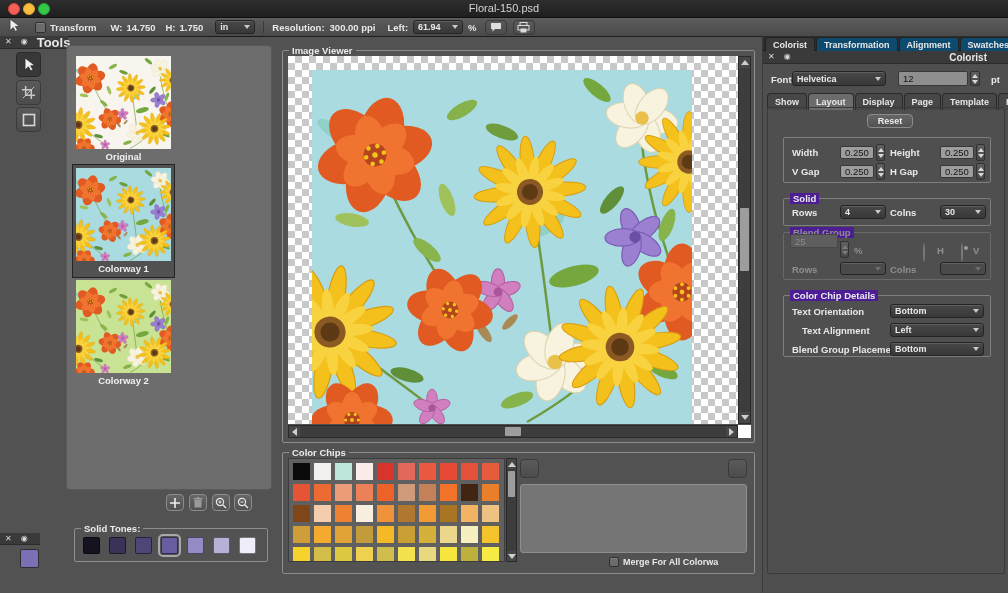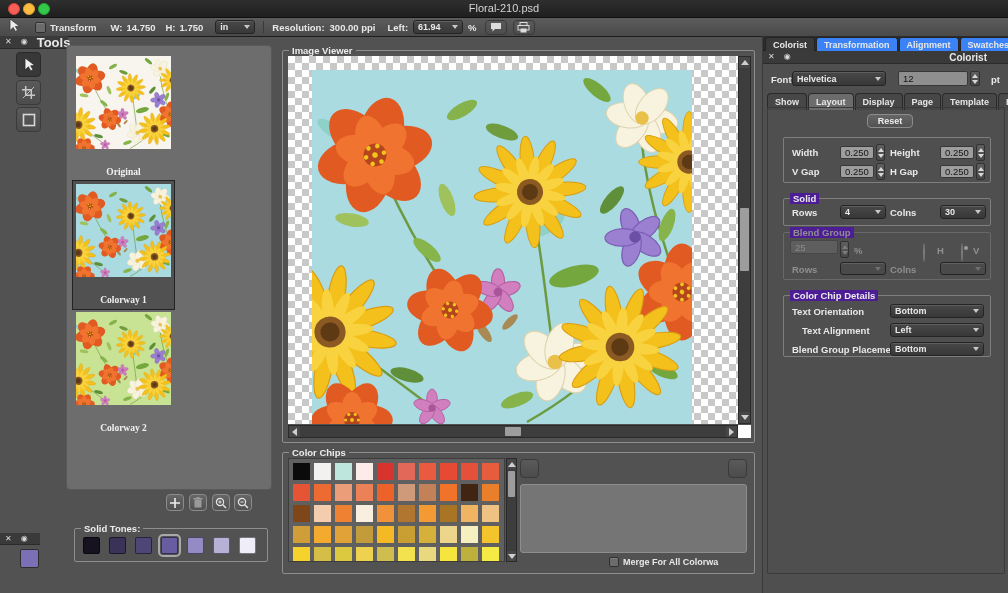--- a/index.html
+++ b/index.html
@@ -32,30 +32,30 @@
   .phead{position:absolute;background:#3a3a3a;border-bottom:1px solid #2b2b2b;display:flex;align-items:center;gap:9px;padding-left:5px;box-sizing:border-box;}
   .phead .glyph{font-size:8px;color:#d9d9d9;line-height:1;}
   
   .groupbox{position:absolute;border:1px solid #8e8e8e;border-radius:2px;box-sizing:border-box;}
   .groupbox.dis{border-color:#696969;}
   .legend{position:absolute;top:-6px;left:6px;background:#525252;padding:0 3px;font-size:9.5px;font-weight:700;color:#ececec;line-height:11px;white-space:nowrap;}
   .legend.rp{background:#4c1d95;}
   .legend.dim{color:#8f8f8f;}
   
   .tabrow{position:absolute;display:flex;align-items:flex-end;}
-  .tab{padding:2px 7px 2px;background:#3b82f6;border:1px solid #242424;border-bottom:none;border-radius:3px 3px 0 0;font-size:9px;font-weight:700;color:#e8e8e8;margin-right:1px;white-space:nowrap;}
+  .tab{padding:2px 7px 2px;background:#0c4a6e;border:1px solid #242424;border-bottom:none;border-radius:3px 3px 0 0;font-size:9px;font-weight:700;color:#e8e8e8;margin-right:1px;white-space:nowrap;}
   .tab.active{background:#393939;}
   .subtab{padding:3px 7px;background:#474747;border:1px solid #2a2a2a;border-bottom:none;border-radius:4px 4px 0 0;font-size:9px;font-weight:700;color:#e6e6e6;margin-right:1px;white-space:nowrap;}
   .subtab.active{background:#6c6c6c;}
   
   .thumbs-panel{position:absolute;left:66px;top:45px;width:204px;height:443px;background:#6d6d6d;border:1px solid #595959;border-radius:4px;}
   .thumb{width:101px;padding:3px;box-sizing:border-box;}
   .thumb.selected{background:rgba(0,0,0,.25);outline:1px solid #232323;}
   .thumb-img{display:block;width:95px;height:93px;}
-  .thumb-label{text-align:center;font-size:9.5px;font-weight:700;color:#f0f0f0;margin-top:18px;height:11px;font-family:Liberation Serif, serif;}
+  .thumb-label{text-align:center;font-size:9.5px;font-weight:700;color:#f0f0f0;margin-top:2px;height:11px;}
   
   .checker{background-color:#fff;background-image:conic-gradient(#c8c8c8 90deg,#ffffff 90deg 180deg,#c8c8c8 180deg 270deg,#ffffff 270deg);background-size:14px 14px;}
   
   .sb{background:#3d3d3d;border:1px solid #2a2a2a;box-sizing:border-box;}
   .sb-thumb{position:absolute;background:#9d9d9d;border-radius:1px;}
   .sb-btn{position:absolute;display:flex;align-items:center;justify-content:center;background:#474747;}
   .tri-up{width:0;height:0;border-left:4px solid transparent;border-right:4px solid transparent;border-bottom:5px solid #cfcfcf;}
   .tri-dn{width:0;height:0;border-left:4px solid transparent;border-right:4px solid transparent;border-top:5px solid #cfcfcf;}
   .tri-l{width:0;height:0;border-top:4px solid transparent;border-bottom:4px solid transparent;border-right:5px solid #cfcfcf;}
   .tri-r{width:0;height:0;border-top:4px solid transparent;border-bottom:4px solid transparent;border-left:5px solid #cfcfcf;}
@@ -205,21 +205,21 @@
         <use href="#flowerPink" transform="translate(120 338) scale(.9)"></use>
         <use href="#poppy" transform="translate(40 350) scale(.8)"></use>
       </g>
     </defs>
   </svg>
 
   <div class="titlebar">
     <span class="tl" style="left:8px;background:#f55f57;border:1px solid #d8443c;"></span>
     <span class="tl" style="left:23px;background:#fdbc40;border:1px solid #dd9f2e;"></span>
     <span class="tl" style="left:38px;background:#33c849;border:1px solid #23a836;"></span>
-    <div class="title">Floral-210.psd</div>
+    <div class="title">Floral-150.psd</div>
   </div>
 
   <div class="toolbar">
     <span style="margin-left:8px;">
       <svg width="13" height="14" viewBox="0 0 13 14">
           <path d="M2 1 L2 12.5 L5.2 9.5 L7.4 13.4 L9.6 12.2 L7.4 8.5 L11.6 8.2 Z" fill="#ededed" stroke="#3a3a3a" stroke-width=".8"></path>
         </svg>
     </span>
     <span class="checkbox" style="margin-left:14px;"></span>
     <span class="lbl" style="margin-left:4px;">Transform</span>
@@ -539,21 +539,21 @@
         </span>
       <span class="lbl abs" style="left:106px;top:8px;">Colns</span>
       <span class="dd abs" style="left:156px;top:6px;width:46px;height:14px;">
           <span class="v">30</span>
           <span class="arrow-down"></span>
         </span>
     </div>
 
     <div class="groupbox dis" style="left:20px;top:196px;width:208px;height:48px;">
       <span class="legend rp dim">Blend Group</span>
-      <span class="inp dis abs" style="left:6px;top:7px;width:48px;height:14px;">
+      <span class="inp dis abs" style="left:6px;top:1px;width:48px;height:14px;">
           <span>25</span>
         </span>
       <span class="stepper dis abs" style="left:56px;top:8px;width:9px;height:17px;">
           <span class="st-up"></span>
           <span class="st-dn"></span>
         </span>
       <span class="lbl dim abs" style="left:70px;top:12px;">%</span>
       <span class="radio abs" style="left:139px;top:11px;"></span>
       <span class="lbl dim abs" style="left:153px;top:12px;">H</span>
       <span class="radio on abs" style="left:175px;top:11px;"></span>

